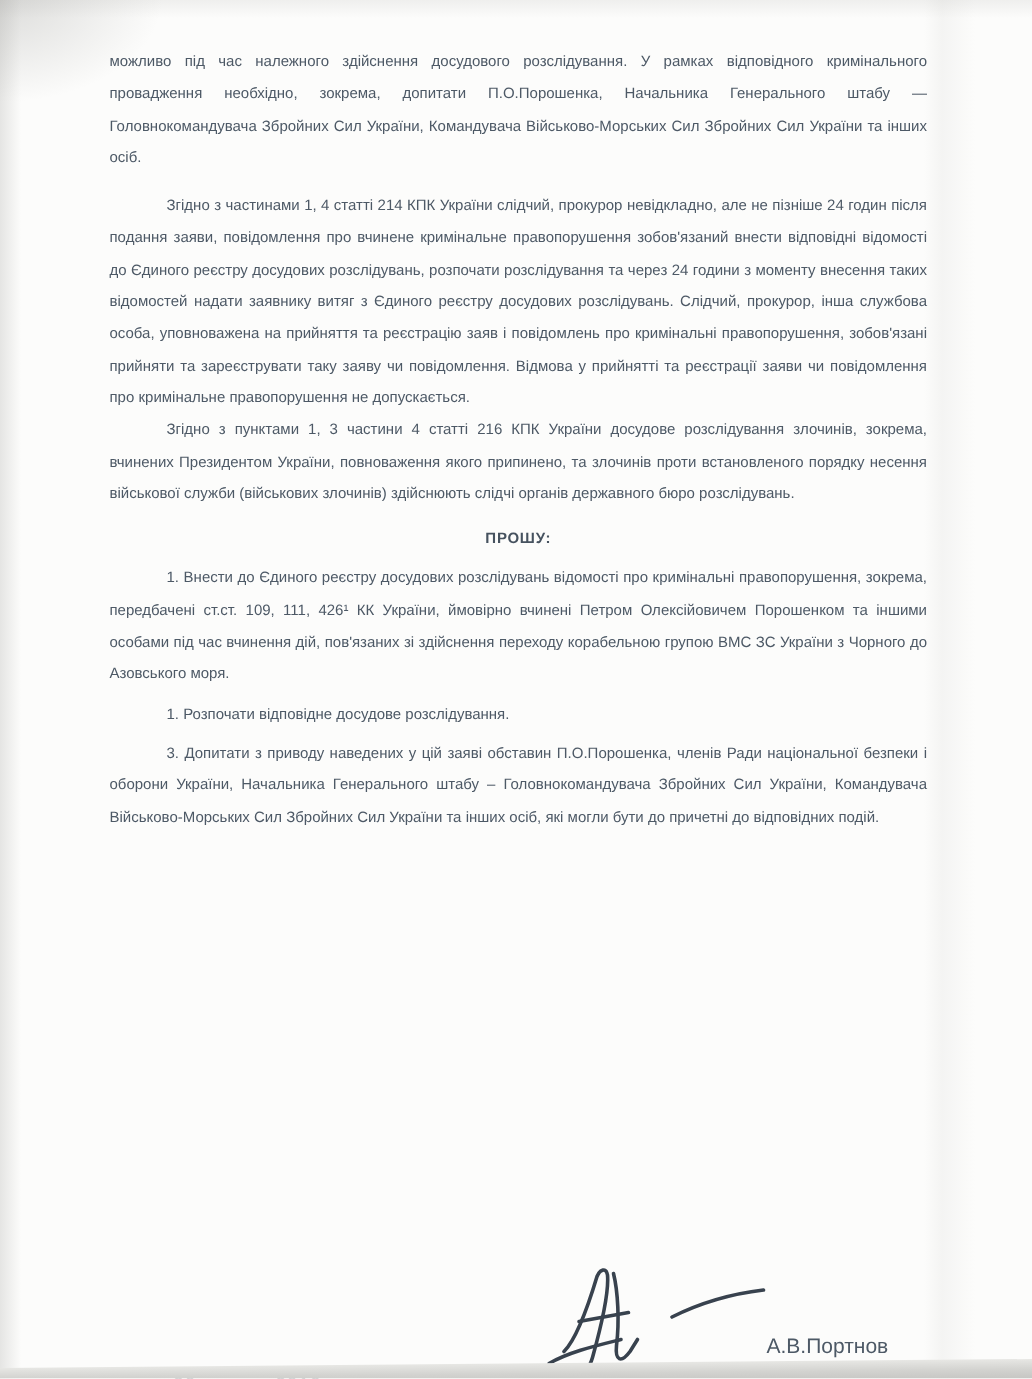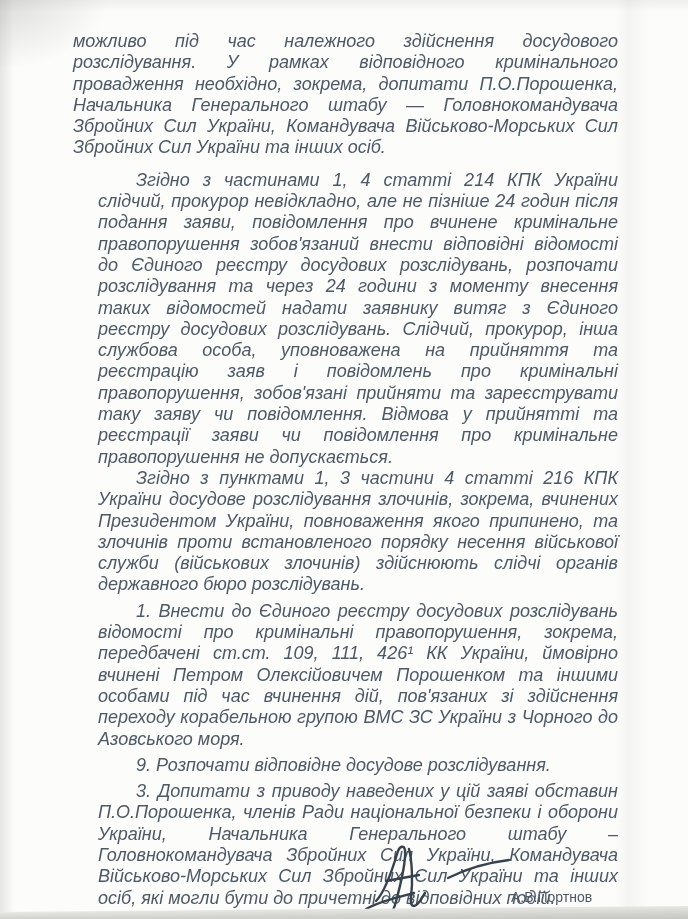--- a/index.html
+++ b/index.html
@@ -16,27 +16,26 @@
       #fcfcfb;
   }
   .bottom-edge{
     position:absolute;left:-12px;bottom:-5px;width:712px;height:15px;
     background:linear-gradient(180deg,#e7e7e4 0%, #d3d3d0 45%, #c2c2bf 100%);
     transform:rotate(-0.5deg);
   }
   .content{
     position:absolute;left:73px;top:31px;width:545px;
     color:#4d5966;
-    font-size:18px;line-height:21.3px;
+    font-size:10px;line-height:21.3px;
     text-align:justify;
     text-rendering:optimizeLegibility;
-    font-style:italic;
   }
   .block{margin:0;}
-  .indent{text-indent:38px;margin-left:25px;}
+  .indent{text-indent:38px;}
   .intro{margin-bottom:11px;}
   .closing{margin-top:12px;}
   .heading{text-align:center;font-weight:bold;margin:9px 0 4px;letter-spacing:0.5px;color:#46525f;}
   .item{margin-top:5px;}
   .footer-date{
     position:absolute;left:115px;top:915px;
     font-size:14px;color:#4d5966;
   }
   .footer-signer{
     position:absolute;left:511px;top:889px;
@@ -52,22 +51,23 @@
 </style>
 </head>
 <body>
 
 <div class="scan">
 
   <div class="content">
       <p class="block intro">можливо під час належного здійснення досудового розслідування. У рамках відповідного кримінального провадження необхідно, зокрема, допитати П.О.Порошенка, Начальника Генерального штабу — Головнокомандувача Збройних Сил України, Командувача Військово-Морських Сил Збройних Сил України та інших осіб.</p>
       <p class="block paragraph indent">Згідно з частинами 1, 4 статті 214 КПК України слідчий, прокурор невідкладно, але не пізніше 24 годин після подання заяви, повідомлення про вчинене кримінальне правопорушення зобов'язаний внести відповідні відомості до Єдиного реєстру досудових розслідувань, розпочати розслідування та через 24 години з моменту внесення таких відомостей надати заявнику витяг з Єдиного реєстру досудових розслідувань. Слідчий, прокурор, інша службова особа, уповноважена на прийняття та реєстрацію заяв і повідомлень про кримінальні правопорушення, зобов'язані прийняти та зареєструвати таку заяву чи повідомлення. Відмова у прийнятті та реєстрації заяви чи повідомлення про кримінальне правопорушення не допускається.</p>
       <p class="block paragraph indent">Згідно з пунктами 1, 3 частини 4 статті 216 КПК України досудове розслідування злочинів, зокрема, вчинених Президентом України, повноваження якого припинено, та злочинів проти встановленого порядку несення військової служби (військових злочинів) здійснюють слідчі органів державного бюро розслідувань.</p>
+      <p class="block heading">ПРОШУ:</p>
       <p class="block item indent">1. Внести до Єдиного реєстру досудових розслідувань відомості про кримінальні правопорушення, зокрема, передбачені ст.ст. 109, 111, 426¹ КК України, ймовірно вчинені Петром Олексійовичем Порошенком та іншими особами під час вчинення дій, пов'язаних зі здійснення переходу корабельною групою ВМС ЗС України з Чорного до Азовського моря.</p>
-      <p class="block item indent">9. Розпочати відповідне досудове розслідування.</p>
+      <p class="block item indent">1. Розпочати відповідне досудове розслідування.</p>
       <p class="block item indent">3. Допитати з приводу наведених у цій заяві обставин П.О.Порошенка, членів Ради національної безпеки і оборони України, Начальника Генерального штабу – Головнокомандувача Збройних Сил України, Командувача Військово-Морських Сил Збройних Сил України та інших осіб, які могли бути до причетні до відповідних подій.</p>
     </div>
 
   <svg class="signature" viewBox="0 0 230 76" aria-hidden="true">
     <path d="M14 58 C22 50 30 28 36 8 C38 3 42 2 43 7 C44 18 38 44 33 62 C31 69 27 74 22 72"></path>
     <path d="M4 66 C18 58 36 54 52 50"></path>
     <path d="M47 6 C50 18 51 38 49 54 C48 64 52 66 58 58 L63 50"></path>
     <path d="M24 38 L57 32"></path>
     <path d="M86 35 C108 24 130 19 147 17"></path>
   </svg>

